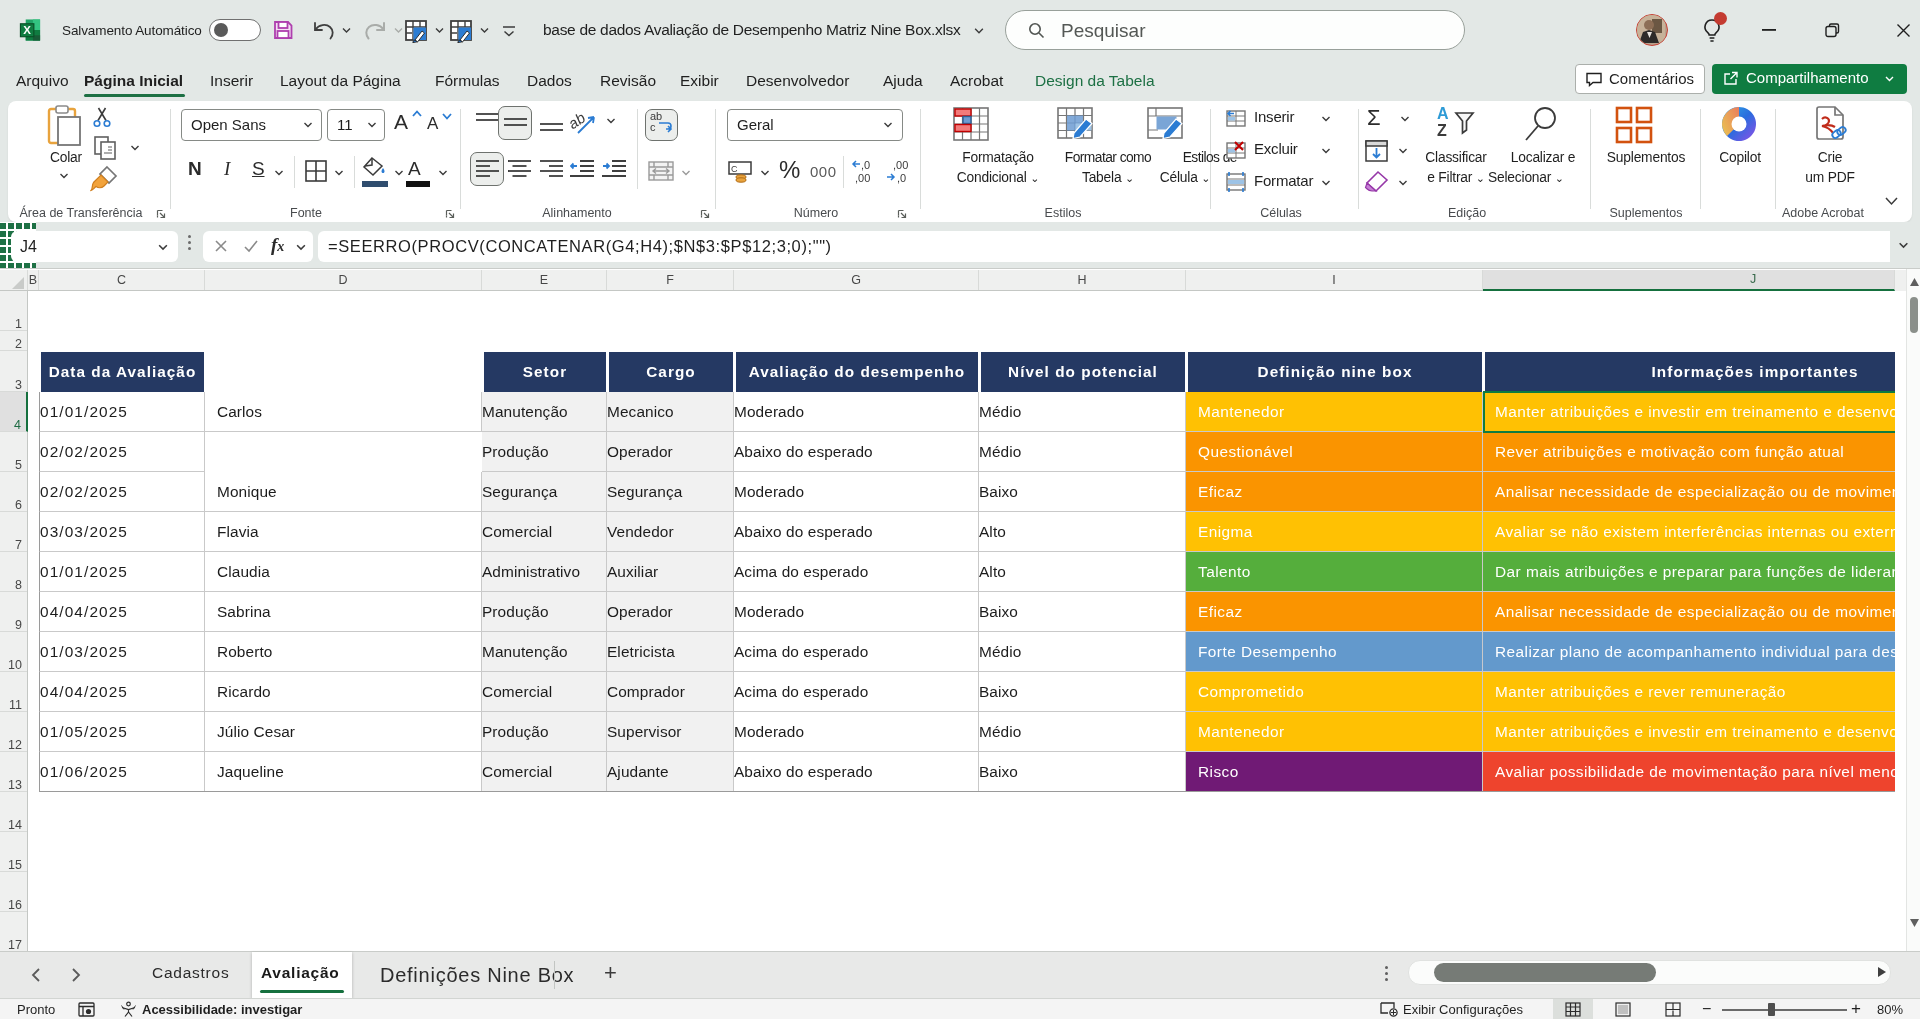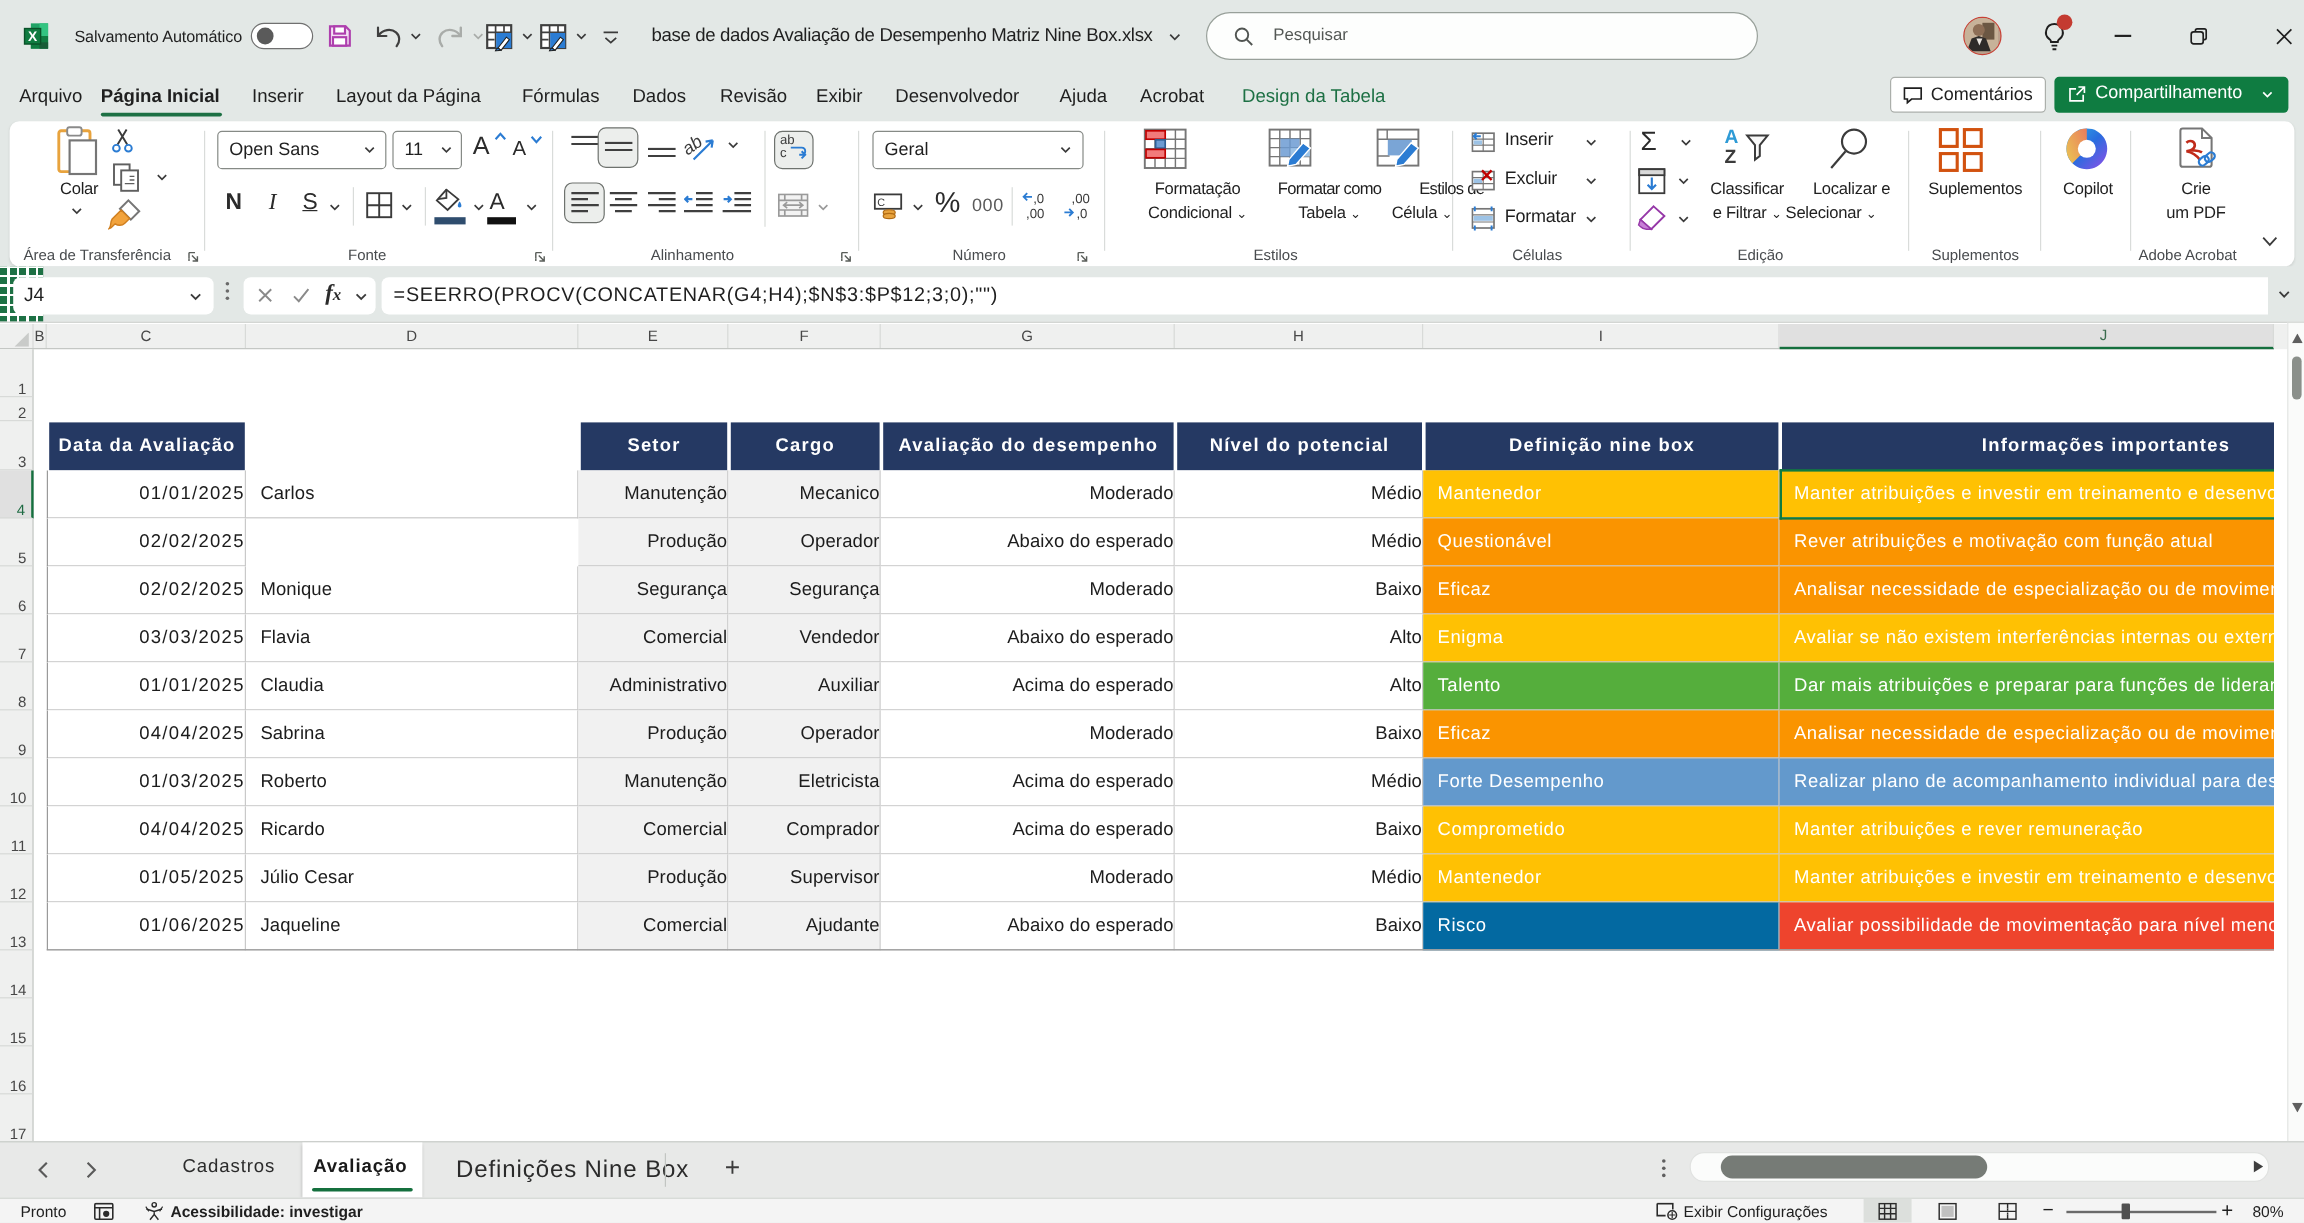--- a/index.html
+++ b/index.html
@@ -37,21 +37,21 @@
 #fxinput{position:absolute;left:318px;top:9px;width:1572px;height:31px;background:#fff;border-radius:6px 0 0 6px;font-family:"Liberation Sans",sans-serif;font-size:16.5px;color:#1f1f1f;line-height:31px;letter-spacing:0.6px;white-space:nowrap;overflow:hidden}
 
 #grid{position:absolute;left:0;top:268px;width:1920px;height:683px;background:#fff;border-top:1px solid #C9CCC9}
 #colhdr{position:absolute;left:0;top:1px;width:1906px;height:21px;background:#EFF0EF;border-bottom:1px solid #C4C7C4}
 .chd{position:absolute;top:0;height:20px;font-size:12.5px;color:#474747;text-align:center;line-height:20px;border-right:1px solid #D8DAD8}
 #rowhdr{position:absolute;left:0;top:22px;width:28px;height:661px;background:#EFF0EF;border-right:1px solid #C4C7C4}
 .rhd{position:absolute;left:0;width:27px;font-size:12.5px;color:#474747;text-align:right;padding-right:5px;border-bottom:1px solid #D8DAD8}
 
 .hcell{position:absolute;height:40px;background:#253963;color:#fff;font-weight:700;font-size:15.3px;letter-spacing:1.05px;text-align:center;line-height:40px;overflow:hidden;white-space:nowrap}
 .cell{position:absolute;height:40px;font-size:15.4px;letter-spacing:0.1px;color:#1c1c1c;line-height:39px;border-bottom:1px solid #C9C9C9;border-right:1px solid #C9C9C9;overflow:hidden;white-space:nowrap;background:#fff}
-.ctr{text-align:right}
+.ctr{text-align:left}
 .lft{padding-left:12px}
 .gray{background:#F1F1F1}
 .dt{letter-spacing:1.1px}
 .wht{color:#fff;letter-spacing:0.45px}
 
 #vscroll{position:absolute;left:1906px;top:269px;width:14px;height:682px;background:#FAFBFA;border-left:1px solid #E3E5E3}
 #sheettabs{position:absolute;left:0;top:951px;width:1920px;height:47px;background:#E8E9E8;border-top:1px solid #C9CCC9}
 #statusbar{position:absolute;left:0;top:998px;width:1920px;height:21px;background:#F4F4F4;border-top:1px solid #D2D5D2;font-size:13px;color:#333}
 .stxt{position:absolute;font-size:13px;color:#1f1f1f;white-space:nowrap}
 </style></head><body>
@@ -115,21 +115,21 @@
       </svg>
 <div class="tbtext" style="left:543px;top:20px;font-size:15.5px;letter-spacing:-0.3px">base de dados Avaliação de Desempenho Matriz Nine Box.xlsx</div>
 <svg class="abs" style="left:973px;top:25px" width="12" height="11" viewBox="0 0 10 10" fill="none" stroke="#3b3b3b" stroke-width="1.3">
         <path d="M1.5 3.5 L5 7 L8.5 3.5"></path>
       </svg>
 <div id="searchbox">
         <svg class="abs" style="left:22px;top:11px" width="17" height="17" viewBox="0 0 17 17" fill="none" stroke="#515552" stroke-width="1.6">
           <circle cx="7" cy="7" r="5.2"></circle>
           <path d="M11 11 L15.5 15.5"></path>
         </svg>
-<div class="abs" style="left:55px;top:9px;font-size:14px;color:#545855">Pesquisar</div>
+<div class="abs" style="left:55px;top:9px;font-size:19px;color:#545855">Pesquisar</div>
       </div>
 <div id="avatar"><svg width="28" height="28" viewBox="0 0 28 28">
 <rect x="0" y="0" width="28" height="28" fill="#C7B299"></rect>
           <rect x="15" y="4" width="10" height="14" fill="#6b5743"></rect>
 <circle cx="12" cy="10" r="5" fill="#8d6e56"></circle>
           <path d="M2 28 L6 17 l6 -2 6 2 4 11 Z" fill="#2e2b29"></path>
           <path d="M10 17 h5 l-2.5 6 Z" fill="#e8e4de"></path>
         </svg></div>
 <svg class="abs" style="left:1701px;top:18px" width="22" height="26" viewBox="0 0 22 26" fill="none" stroke="#1f1f1f" stroke-width="1.6">
 <path d="M11 2 a7 7 0 0 1 4.2 12.6 c-1 0.8-1.4 1.6-1.4 2.4 h-5.6 c0-0.8-0.4-1.6-1.4-2.4 A7 7 0 0 1 11 2 Z"></path>
@@ -648,21 +648,21 @@
 <div class="cell ctr" style="left:734px;top:443px;width:245px">Moderado</div>
 <div class="cell ctr" style="left:979px;top:443px;width:207px">Médio</div>
 <div class="cell lft wht" style="left:1186px;top:443px;width:297px;background:#FFC103">Mantenedor</div>
 <div class="cell lft wht" style="left:1483px;top:443px;width:412px;border-right:none;background:#FFC103">Manter atribuições e investir em treinamento e desenvolvimento</div>
 <div class="cell ctr dt" style="left:39px;top:483px;width:166px;border-left:1px solid #9A9A9A">01/06/2025</div>
 <div class="cell lft" style="left:205px;top:483px;width:277px">Jaqueline</div>
 <div class="cell ctr gray" style="left:482px;top:483px;width:125px">Comercial</div>
 <div class="cell ctr gray" style="left:607px;top:483px;width:127px">Ajudante</div>
 <div class="cell ctr" style="left:734px;top:483px;width:245px">Abaixo do esperado</div>
 <div class="cell ctr" style="left:979px;top:483px;width:207px">Baixo</div>
-<div class="cell lft wht" style="left:1186px;top:483px;width:297px;background:#0369a1">Risco</div>
+<div class="cell lft wht" style="left:1186px;top:483px;width:297px;background:#701a75">Risco</div>
 <div class="cell lft wht" style="left:1483px;top:483px;width:412px;border-right:none;background:#EE442D">Avaliar possibilidade de movimentação para nível menor </div>
 <div class="abs" style="left:39px;top:522px;width:1856px;height:1px;background:#9A9A9A"></div>
 <div class="abs" style="left:1483px;top:122px;width:412px;height:42px;border:2px solid #0F7B40;border-right:none"></div>
 <div class="abs" style="left:1895px;top:22px;width:25px;height:661px;background:#fff"></div>
 </div>
 <div id="vscroll">
 <svg class="abs" style="left:3px;top:9px" width="9" height="8" viewBox="0 0 9 8">
         <path d="M4.5 0 L9 8 H0 Z" fill="#5f5f5f"></path>
       </svg>
 <div class="abs" style="left:3px;top:28px;width:8px;height:36px;background:#8a8f8a;border-radius:4px"></div>

